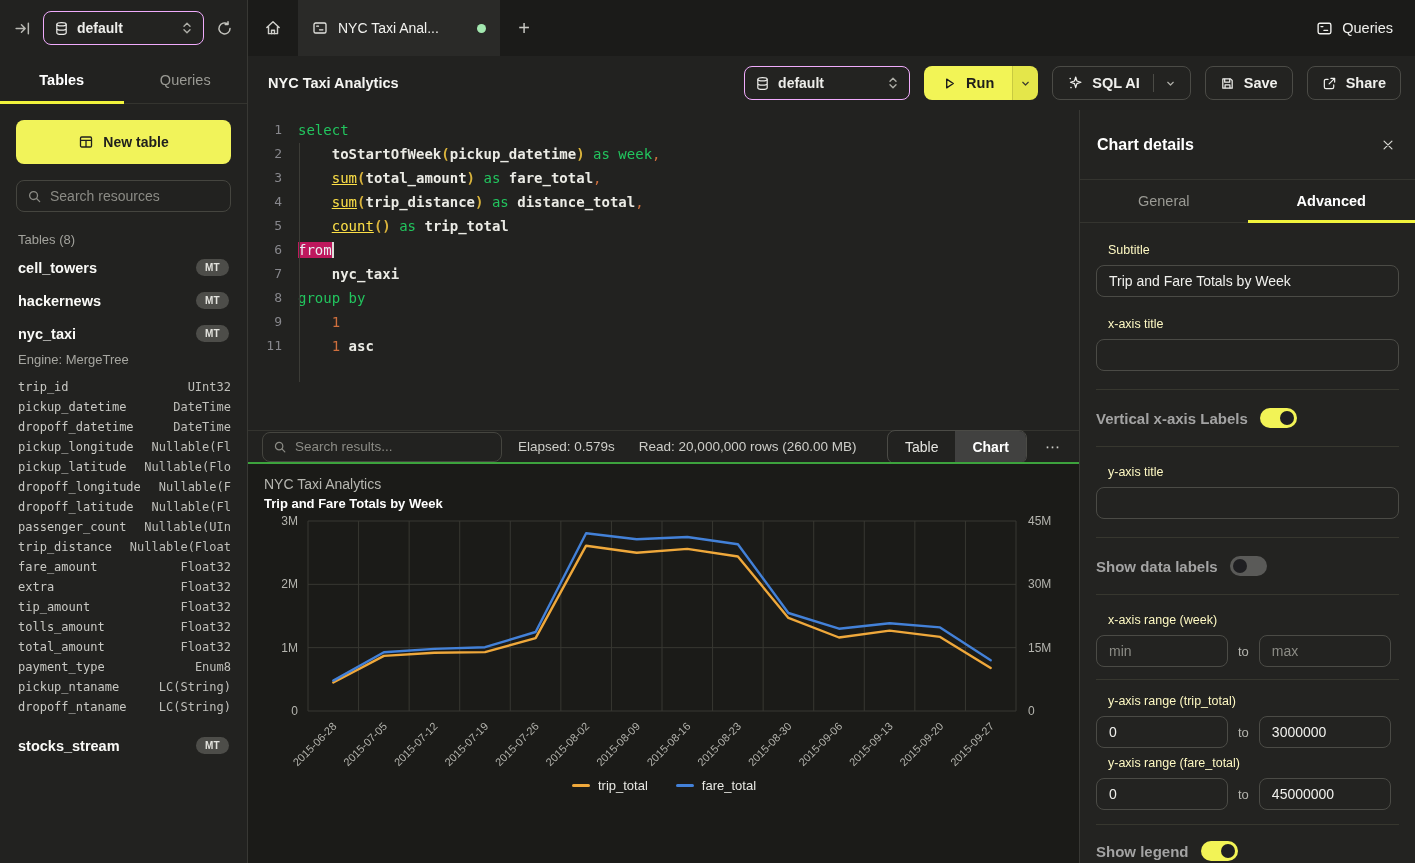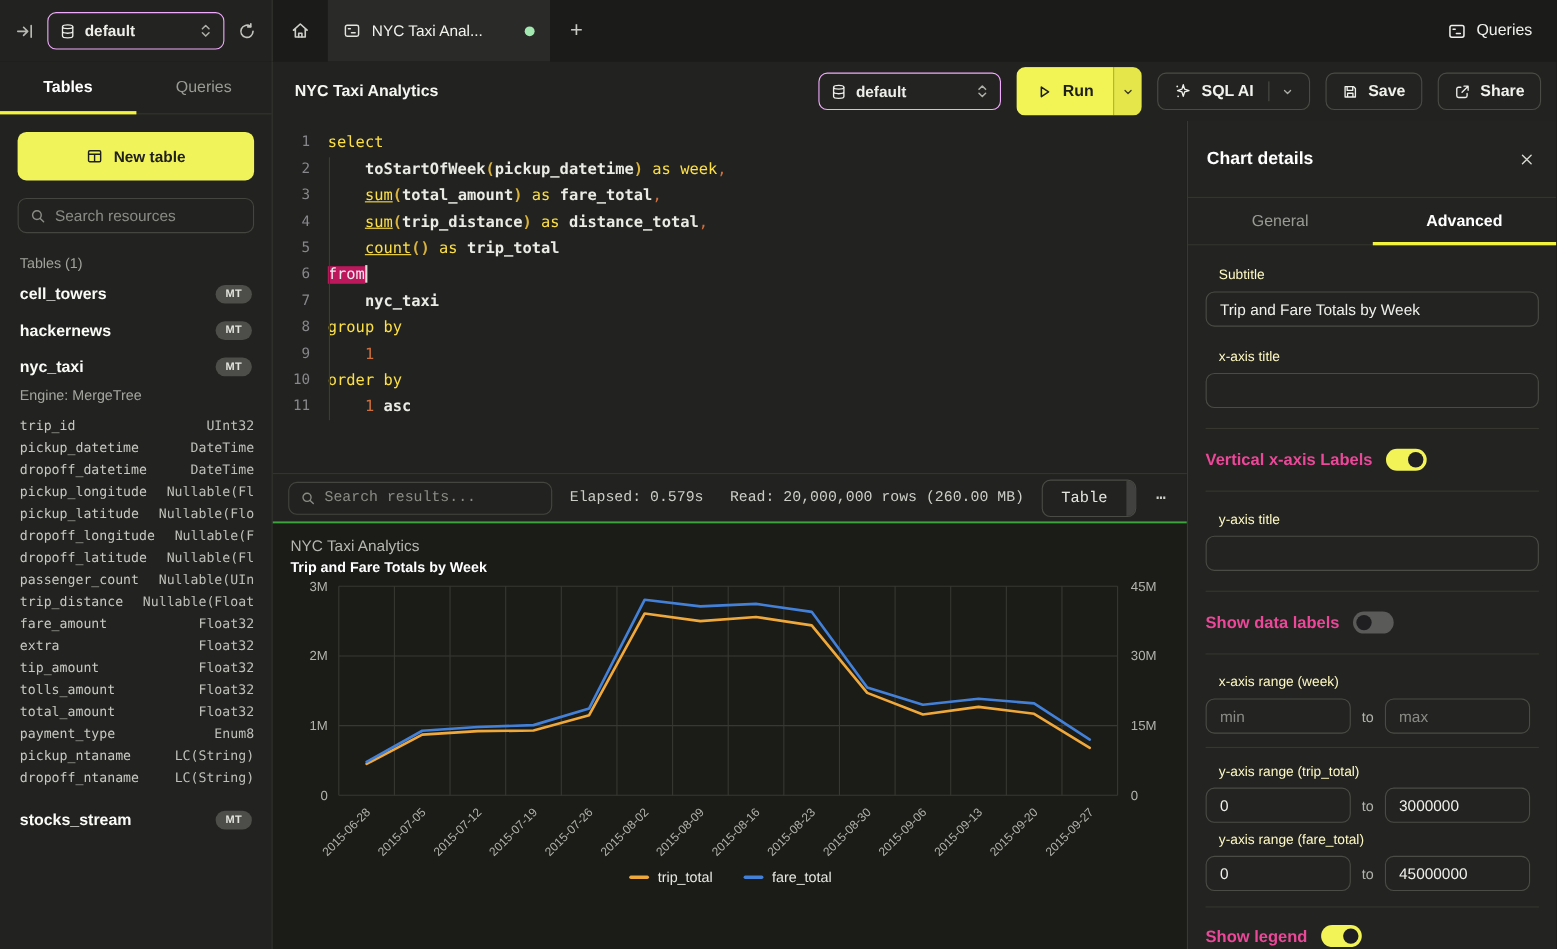--- a/index.html
+++ b/index.html
@@ -63,52 +63,52 @@
   .col-row .ctype { color:#bfbfba; white-space:nowrap; }
   .table-row.spaced { margin-top:12px; }
 
   
   .main-header { height:54px; flex:none; display:flex; align-items:center; padding:0 14px 0 20px;
     background:#222220; }
   .page-title { font-size:14.5px; font-weight:600; color:#f5f5f2; }
   .header-actions { margin-left:auto; display:flex; align-items:center; gap:14px; }
   .header-actions .select-btn { width:166px; justify-content:flex-start; }
   .header-actions .select-btn .caret { margin-left:auto; }
-  .run-btn { height:44px; border-radius:8px; overflow:hidden; display:flex; align-items:stretch; }
+  .run-btn { height:34px; border-radius:8px; overflow:hidden; display:flex; align-items:stretch; }
   .run-main { background:#f2f456; color:#1e1e1b; display:flex; align-items:center; gap:9px;
     padding:0 18px; font-weight:600; font-size:14.5px; }
   .run-caret { background:#e4e64a; width:26px; display:flex; align-items:center; justify-content:center;
     color:#3a3a30; border-left:1px solid rgba(0,0,0,.12); }
   .ghost-btn { height:34px; border:1px solid #4b4b46; border-radius:8px; background:#232321;
     display:flex; align-items:center; gap:9px; padding:0 14px; color:#f0f0ed; font-size:14.5px;
     font-weight:600; }
   .ghost-btn .sep { width:1px; height:18px; background:#4b4b46; margin:0 2px 0 4px; }
   .ghost-btn .caret { color:#aeaea8; }
 
   
   .work-row { flex:1; display:flex; min-height:0; }
   .main-area { flex:1; min-width:0; display:flex; flex-direction:column; background:#222220; }
   .editor { height:320px; flex:none; position:relative; padding-top:8px;
     font-family:"DejaVu Sans Mono", monospace; font-size:14px; }
   .indent-guide { position:absolute; left:51px; top:33px; width:1px; height:239px; background:#3c3c37; }
   .code-line { display:flex; height:24px; line-height:24px; }
   .lnum { width:26px; margin-left:8px; text-align:right; color:#87878c; flex:none; font-size:13px; }
   .lcode { margin-left:16px; white-space:pre; }
-  .tok-kw { color:#fde047; }
+  .tok-kw { color:#22c55e; }
   .tok-fn { color:#fde047;text-decoration:underline; }
   .tok-id { color:#ebebe5; font-weight:bold; }
   .tok-br { color:#d9b33c; font-weight:bold; }
   .tok-nm, .tok-pn { color:#cf6f3d; }
   .tok-pl { color:#d8d8d2; }
   .tok-sel { background:#be185d; color:#e9eef1; }
   .caret-bar { display:inline-block; width:2px; height:16px; background:#dcdcd6; vertical-align:-3px; }
 
   
-  .results-bar { height:44px; flex:none; border-top:1px solid #34342f; display:flex; align-items:center;
-    padding:0 18px 0 14px; gap:16px;font-family:Liberation Mono, monospace; }
+  .results-bar { height:32px; flex:none; border-top:1px solid #34342f; display:flex; align-items:center;
+    padding:0 18px 0 14px; gap:16px; }
   .results-search { width:240px; height:30px; margin-top:0; border:1px solid #45453f; border-radius:8px;
     display:flex; align-items:center; padding:0 10px; gap:8px; color:#8b8b85; flex:none; }
   .results-search input { border:none; outline:none; background:transparent; color:#ededea;
     font-size:13.5px; width:100%; font-family:inherit; }
   .results-search input::placeholder { color:#8b8b85; }
   .stat-text { color:#cdcdc8; font-size:13.5px; white-space:nowrap; }
   .stat-text + .stat-text { margin-left:8px; }
   .view-toggle { margin-left:auto; height:34px; border:1px solid #4b4b46; border-radius:8px;
     display:flex; overflow:hidden; }
   .view-tab { padding:0 17px; display:flex; align-items:center; color:#e6e6e1; font-size:14px; }
@@ -139,21 +139,21 @@
   .panel-tab.active { color:#ffffff; font-weight:600; }
   .panel-tab.active::after { content:""; position:absolute; left:0; right:0; bottom:-1px; height:3px; background:#f1f33c; }
   .panel-body { padding:14px 16px 0; overflow:hidden; }
   .field-label { color:#fef9c3; font-size:12.5px; margin:6px 12px 8px; }
   .field-input { width:100%; height:32px; border:1px solid #4b4b46; border-radius:8px;
     background:transparent; color:#f0f0ed; font-size:14px; padding:0 12px; outline:none;
     font-family:inherit; }
   .field-input::placeholder { color:#8b8b85; }
   .divider { height:1px; background:#37372f; margin:18px 0; }
   .toggle-row { display:flex; align-items:center; gap:12px; }
-  .toggle-label { color:#ec4899; font-size:15px; font-weight:600; }
+  .toggle-label { color:#a3a3a3; font-size:15px; font-weight:600; }
   .toggle { width:37px; height:20px; border-radius:10px; position:relative; flex:none; }
   .toggle.on { background:#f2f356; }
   .toggle.off { background:#5a5a58; }
   .toggle::after { content:""; position:absolute; top:3px; width:14px; height:14px; border-radius:50%;
     background:#1f1f22; }
   .toggle.on::after { right:3px; }
   .toggle.off::after { left:3px; }
   .range-row { display:flex; align-items:center; gap:10px; margin-bottom:8px; }
   .range-row .field-input { width:132px; flex:none; }
   .range-to { color:#b3b3ad; font-size:13px; }
@@ -242,21 +242,21 @@
       </button>
       <div class="search-box">
         <span class="icon">
           <svg width="15" height="15" viewBox="0 0 16 16" fill="none" stroke="currentColor" stroke-width="1.4" stroke-linecap="round">
               <circle cx="7" cy="7" r="4.2"></circle>
               <path d="M10.2 10.2 13.5 13.5"></path>
             </svg>
         </span>
         <input placeholder="Search resources" style="">
       </div>
-      <div class="section-label">Tables (1)</div>
+      <div class="section-label">Tables (8)</div>
       <div class="table-row">
         <span class="tname">cell_towers</span>
         <span class="badge">MT</span>
       </div>
       <div class="table-row">
         <span class="tname">hackernews</span>
         <span class="badge">MT</span>
       </div>
       <div class="table-row">
         <span class="tname">nyc_taxi</span>
@@ -444,24 +444,20 @@
                 <span class="lnum">7</span>
                 <span class="lcode"><span class="tok-pl">    </span><span class="tok-id">nyc_taxi</span></span>
               </div>
               <div class="code-line">
                 <span class="lnum">8</span>
                 <span class="lcode"><span class="tok-kw">group by</span></span>
               </div>
               <div class="code-line">
                 <span class="lnum">9</span>
                 <span class="lcode"><span class="tok-pl">    </span><span class="tok-nm">1</span></span>
-              </div>
-              <div class="code-line">
-                <span class="lnum">10</span>
-                <span class="lcode"><span class="tok-kw">order by</span></span>
               </div>
               <div class="code-line">
                 <span class="lnum">11</span>
                 <span class="lcode"><span class="tok-pl">    </span><span class="tok-nm">1</span><span class="tok-pl"> </span><span class="tok-id">asc</span></span>
               </div>
             </div>
         </div>
 
         <div class="results-bar">
           <div class="results-search">

